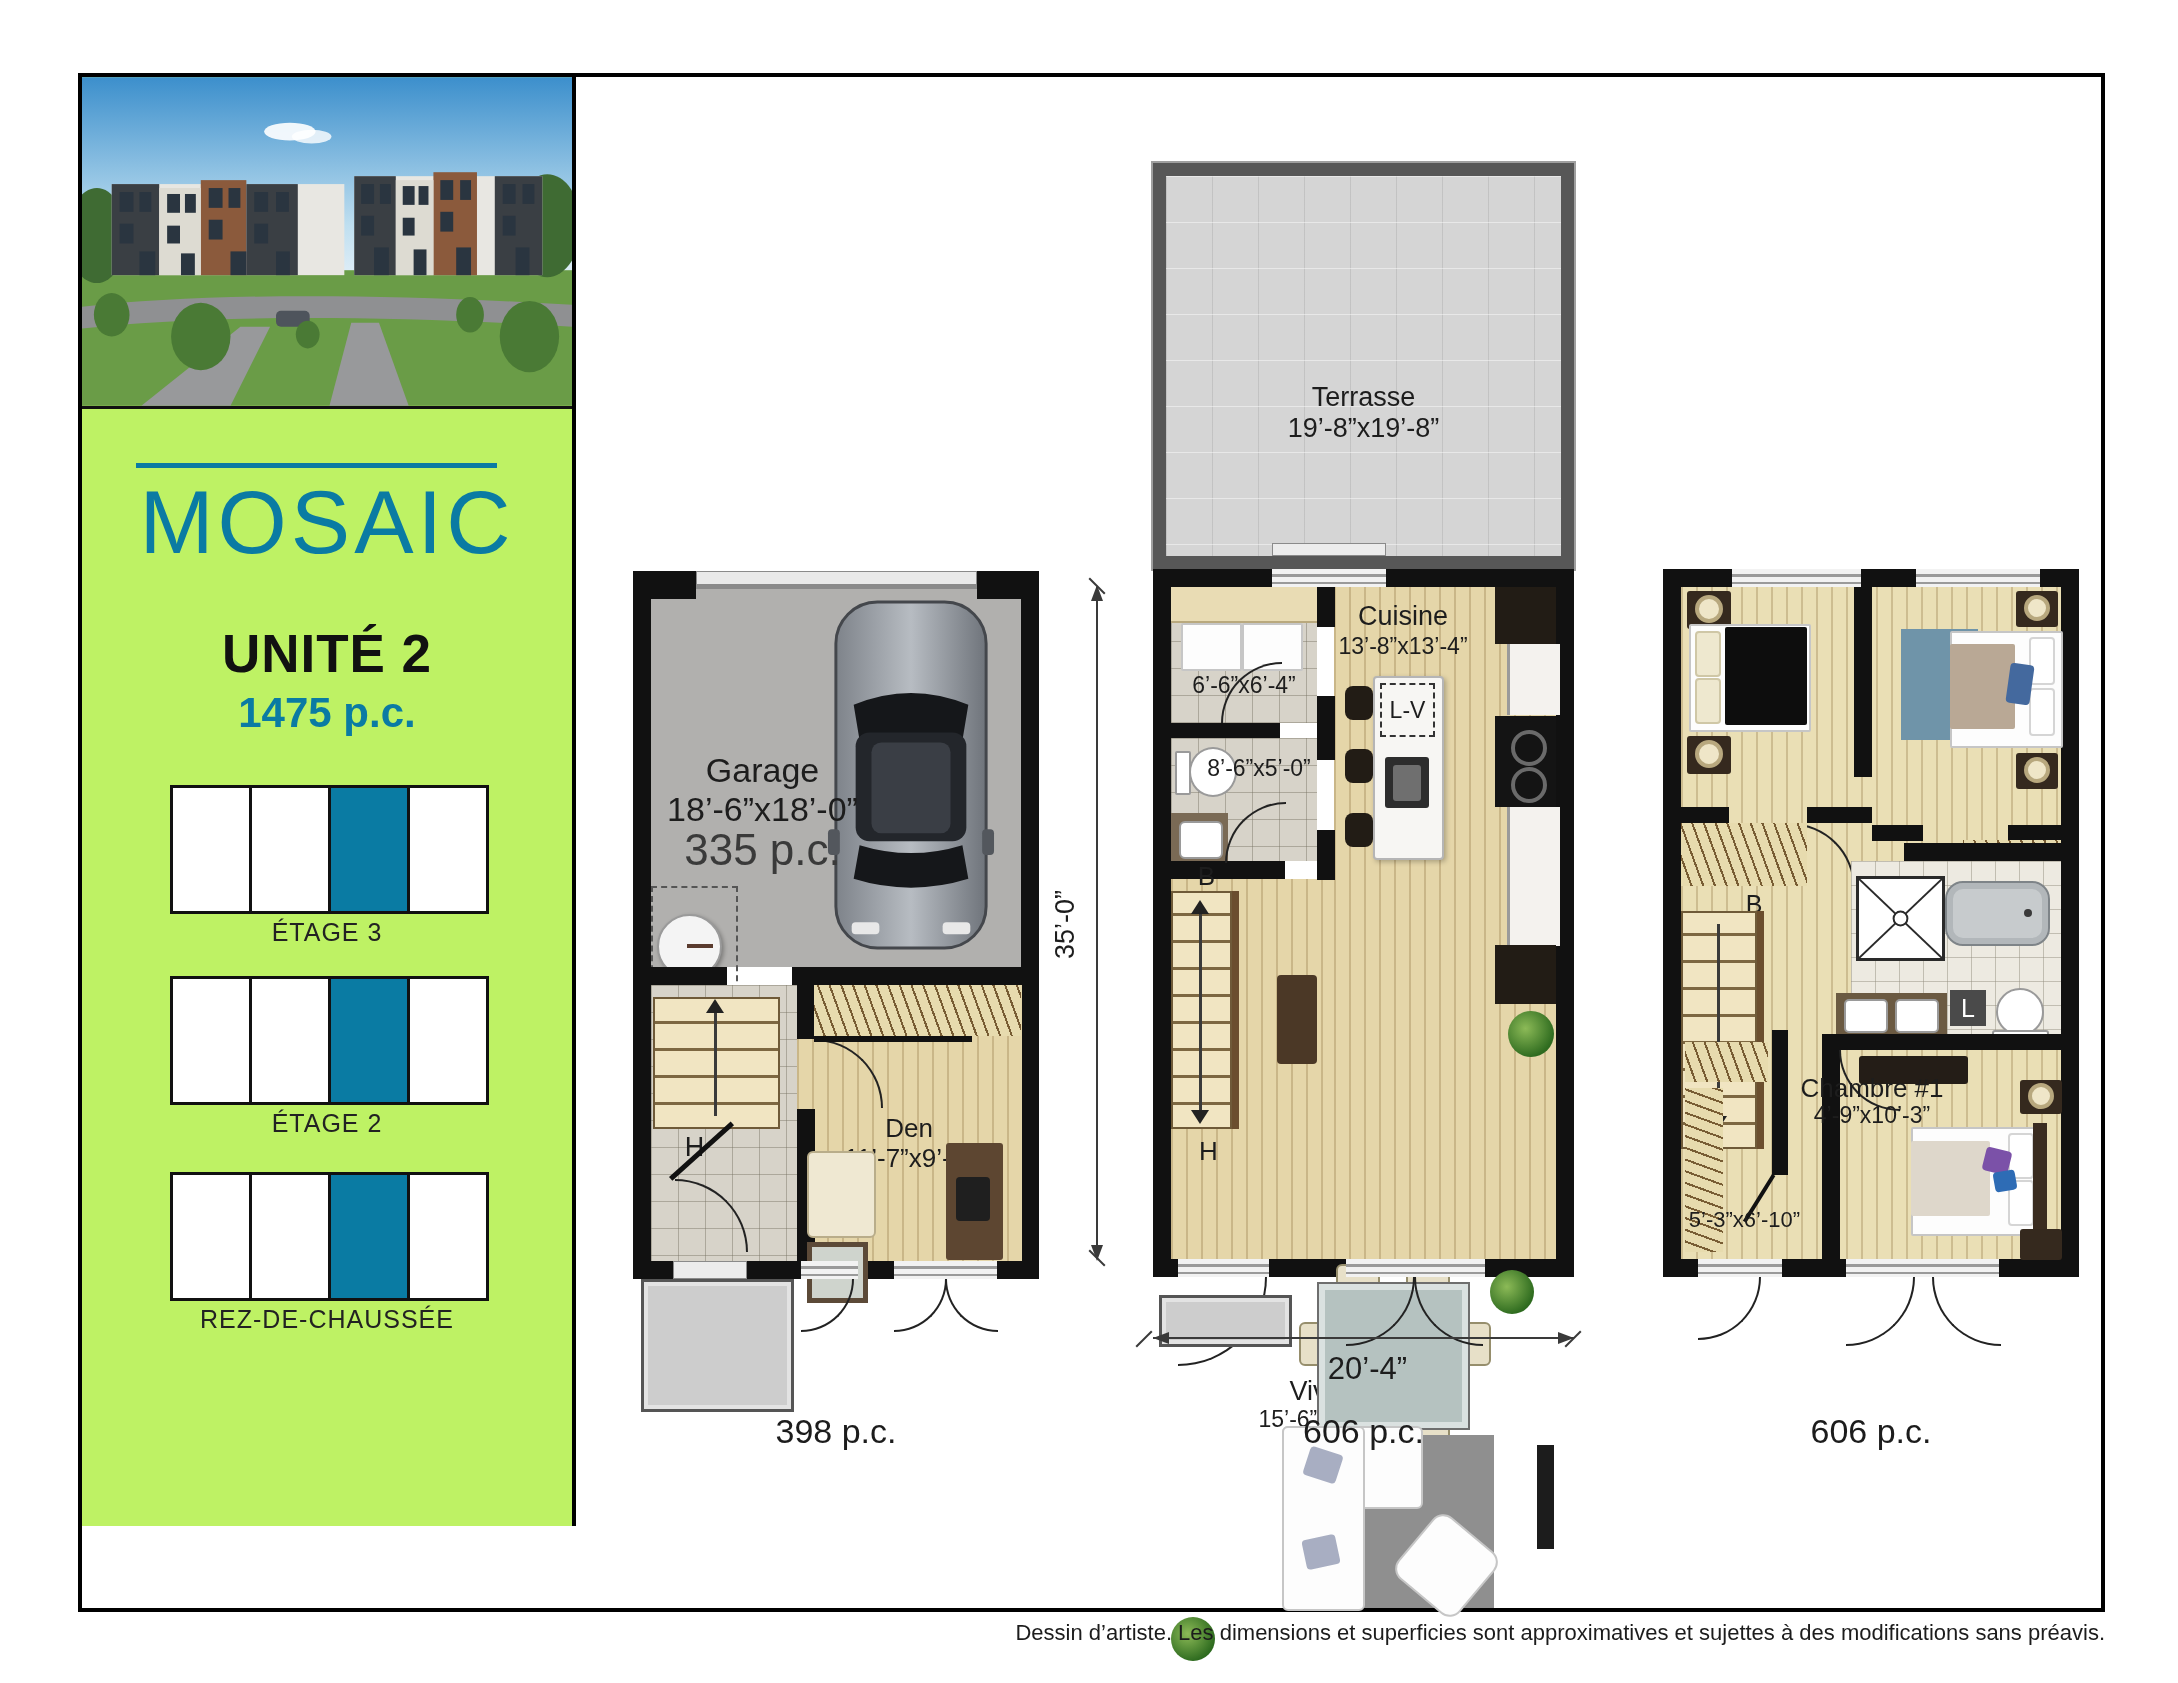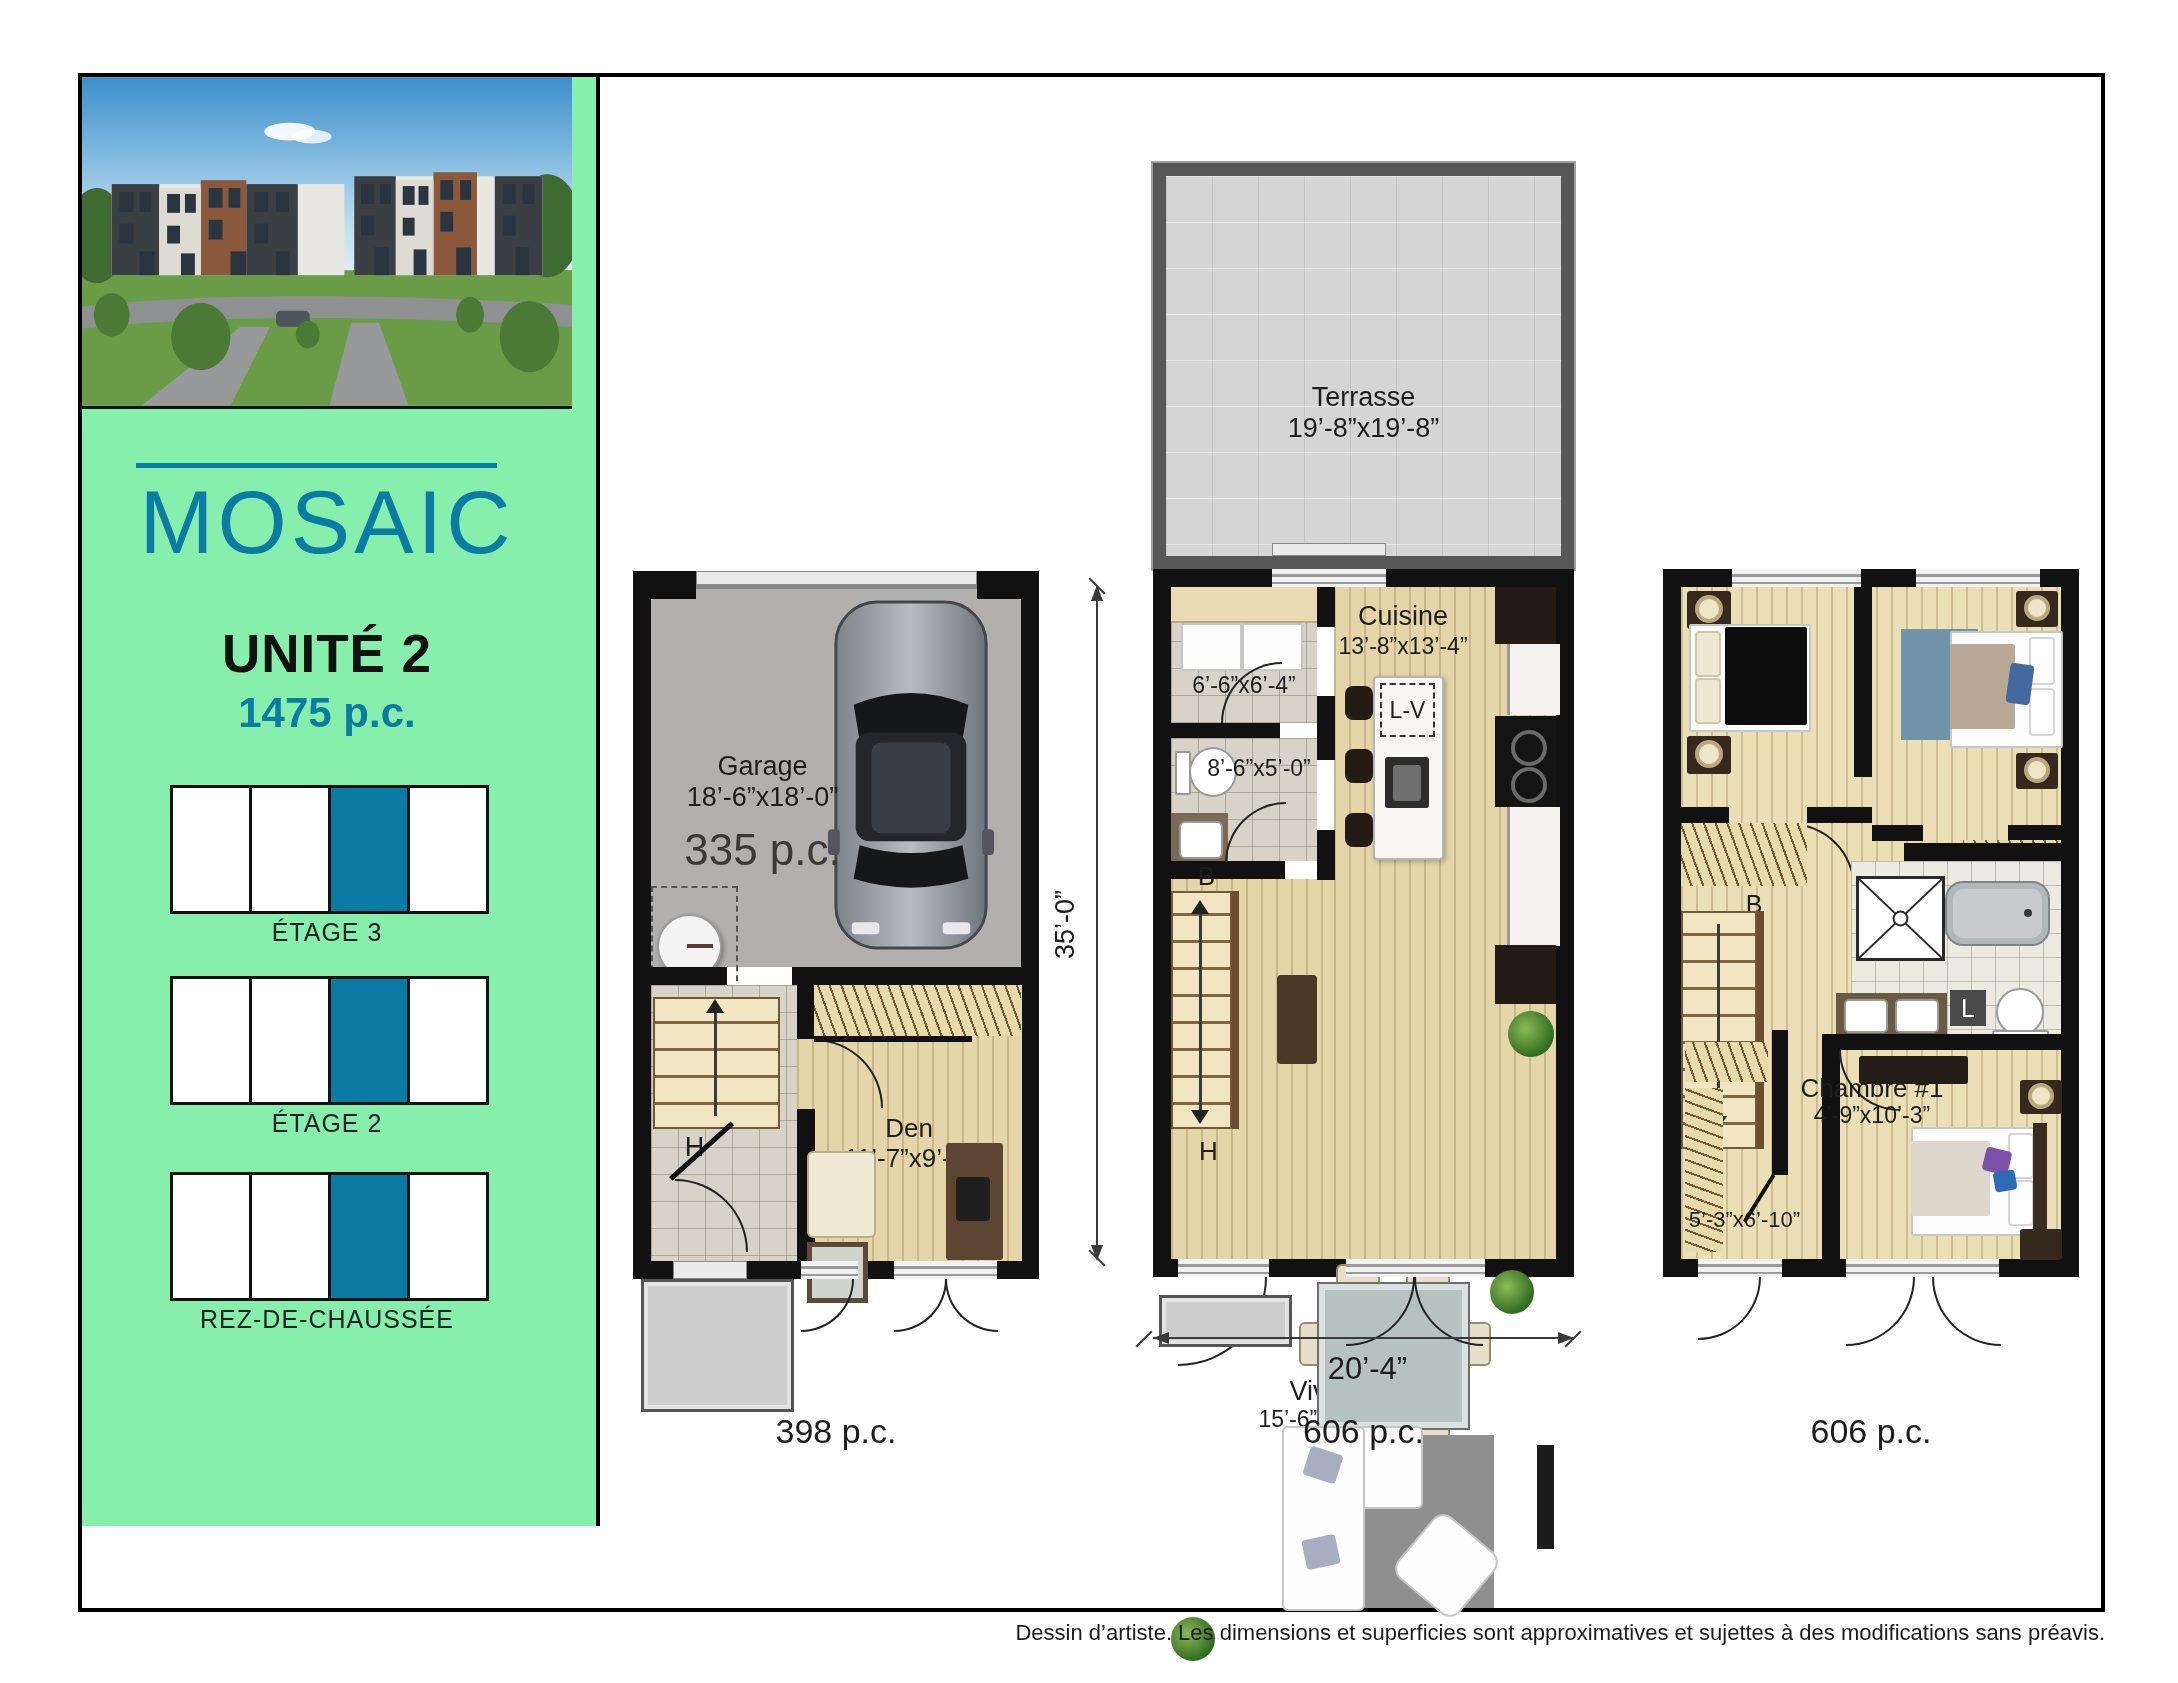--- a/index.html
+++ b/index.html
@@ -3,21 +3,21 @@
 <meta charset="utf-8">
 <style>
   :root{ --accent:#0a7ba3; }
   html,body{margin:0;padding:0;background:#fff;}
   #page{position:relative;width:2178px;height:1683px;background:#fff;
         font-family:"Liberation Sans",sans-serif;overflow:hidden;}
   .abs{position:absolute;}
   
   #frame{position:absolute;left:78px;top:73px;width:2019px;height:1531px;border:4px solid #000;}
   
-  #sidebar{position:absolute;left:0;top:0;width:490px;height:1449px;border-right:4px solid #000;background:#86efac;padding-left:24px;}
+  #sidebar{position:absolute;left:0;top:0;width:490px;height:1449px;border-right:4px solid #000;background:#bef264;}
   #photo{position:absolute;left:0;top:0;width:490px;height:329px;border-bottom:3px solid #111;overflow:hidden;}
   #logo-line{position:absolute;left:54px;top:386px;width:361px;height:5px;background:var(--accent);}
   #logo{position:absolute;left:0;top:394px;width:490px;text-align:center;color:var(--accent);
         font-size:89px;letter-spacing:4px;font-weight:400;}
   #unit-title{position:absolute;left:0;top:546px;width:490px;text-align:center;color:#111;
         font-size:53px;font-weight:bold;letter-spacing:1px;}
   #unit-area{position:absolute;left:0;top:612px;width:490px;text-align:center;color:var(--accent);
         font-size:42px;font-weight:bold;}
   .fd{position:absolute;left:88px;width:313px;height:123px;border:3px solid #111;display:flex;background:#fff;}
   .fd-cell{flex:1;border-right:3px solid #111;}
@@ -210,21 +210,21 @@
         <path d="M28,110 Q86,86 144,110 L138,146 Q86,132 34,146 Z" fill="#15171a"></path>
         <rect x="30" y="138" width="112" height="110" rx="14" fill="#23262b"></rect>
         <path d="M34,252 Q86,268 138,252 L144,286 Q86,304 28,286 Z" fill="#15171a"></path>
         <rect x="46" y="148" width="80" height="92" rx="10" fill="#3a3e45"></rect>
         <rect x="2" y="236" width="12" height="26" rx="4" fill="#53575d"></rect>
         <rect x="158" y="236" width="12" height="26" rx="4" fill="#53575d"></rect>
         <rect x="26" y="330" width="28" height="12" rx="4" fill="#e8e8e8"></rect>
         <rect x="118" y="330" width="28" height="12" rx="4" fill="#e8e8e8"></rect>
       </svg>
 
-      <div class="label" style="left:0;top:162px;width:223px;font-size:27px">
+      <div class="label" style="left:0;top:162px;width:223px;font-size:34px">
         <div>Garage</div>
         <div>18’-6”x18’-0”</div>
       </div>
       <div class="label planlbl-big" style="left:0;top:236px;width:223px">335 p.c.</div>
 
       <div class="abs" style="left:0;top:297px;width:83px;height:111px;border:2px dashed #555"></div>
       <div class="abs" style="left:6px;top:325px;width:61px;height:61px;background:#f4f4f4;border:2px solid #9a9a9a;border-radius:50%;box-shadow:2px 2px 4px rgba(0,0,0,.3)">
         <div class="abs" style="left:28px;top:28px;width:26px;height:4px;background:#5a3b2e"></div>
       </div>
 

